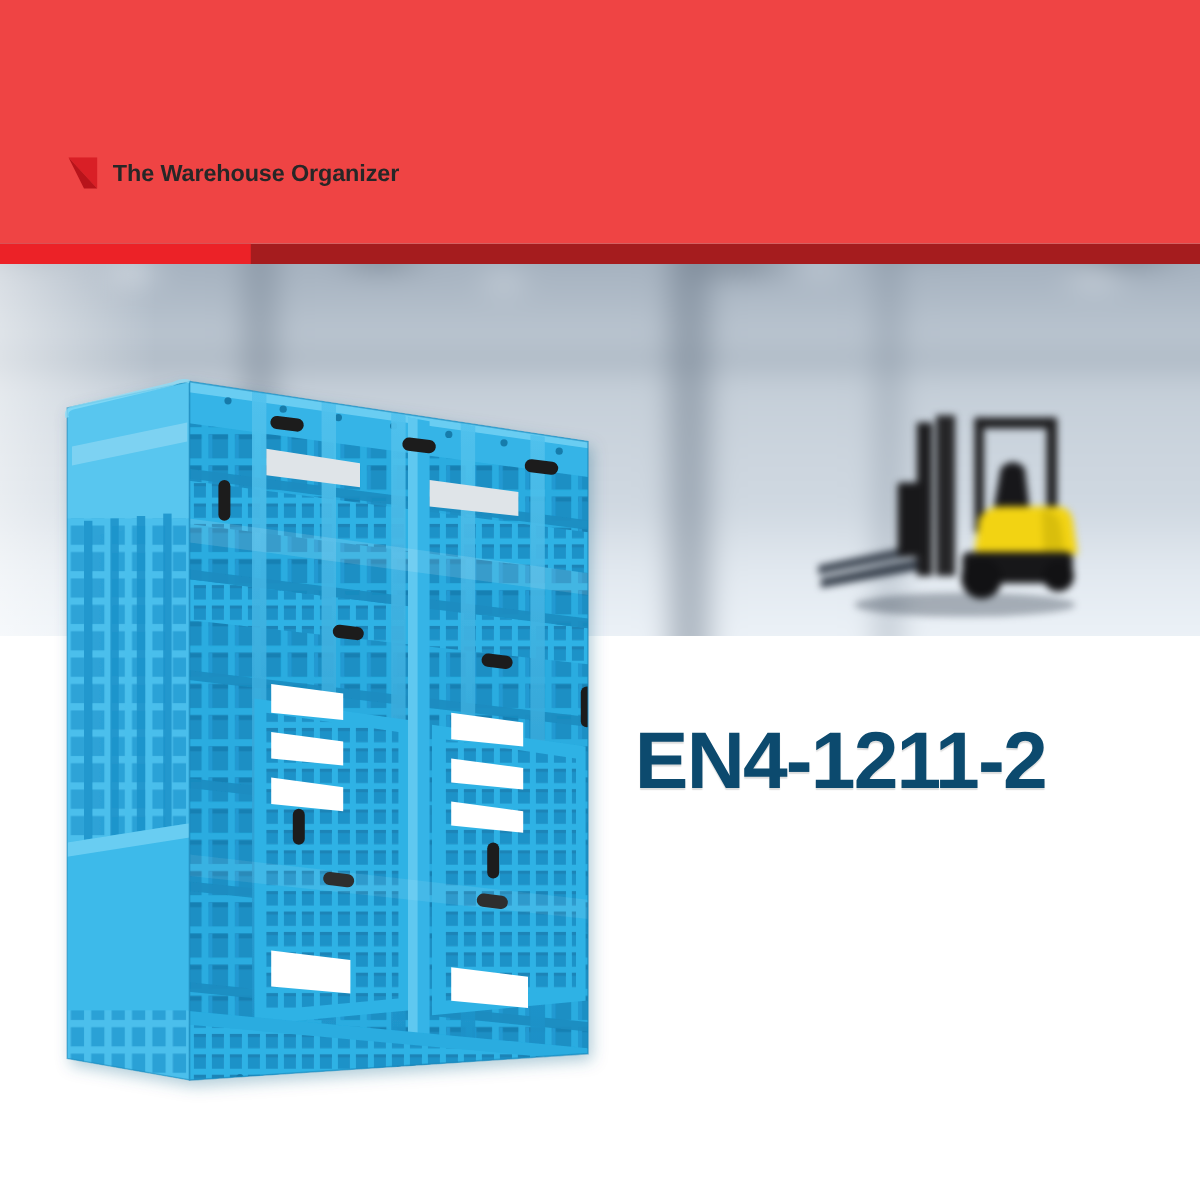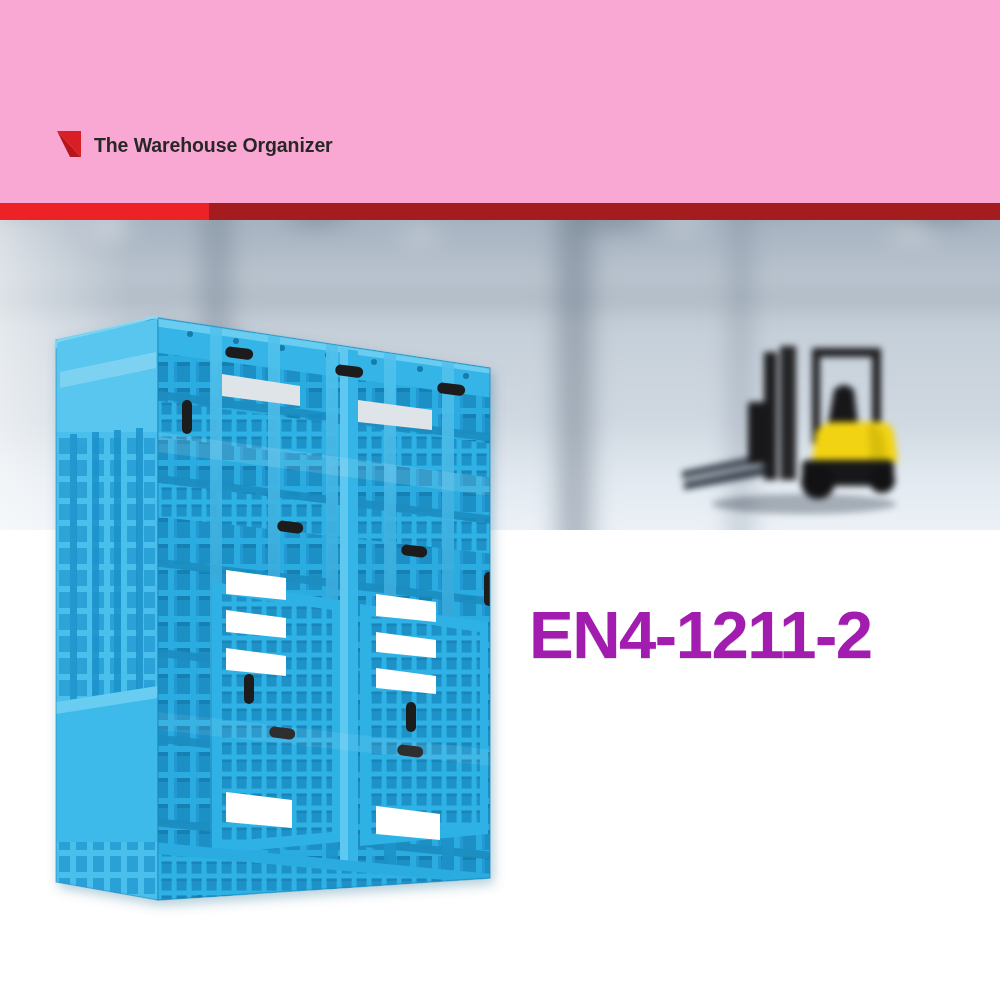--- a/index.html
+++ b/index.html
@@ -16,21 +16,21 @@
     -webkit-font-smoothing: antialiased;
   }
 
   
   .brand-header {
     position: absolute;
     left: 0;
     top: 0;
     width: 1000px;
     height: 203px;
-    background: #f9a8d4;
+    background: #ef4444;
   }
   .brand-lockup {
     position: absolute;
     left: 57px;
     top: 131px;
     display: flex;
     align-items: center;
     gap: 11px;
   }
   .brand-mark {
@@ -137,21 +137,21 @@
   }
   .forklift svg { display: block; }
 
   
   .product-code {
     position: absolute;
     left: 529px;
     top: 556px;
     font-size: 67px;
     font-weight: bold;
-    color: #a21caf;
+    color: #0c4a6e;
     letter-spacing: -1.5px;
     line-height: 1;
     white-space: nowrap;
     text-shadow: 0 1px 1px rgba(0,0,0,.14);
   }
 
   
   .pallet-wrap {
     position: absolute;
     left: 40px;

